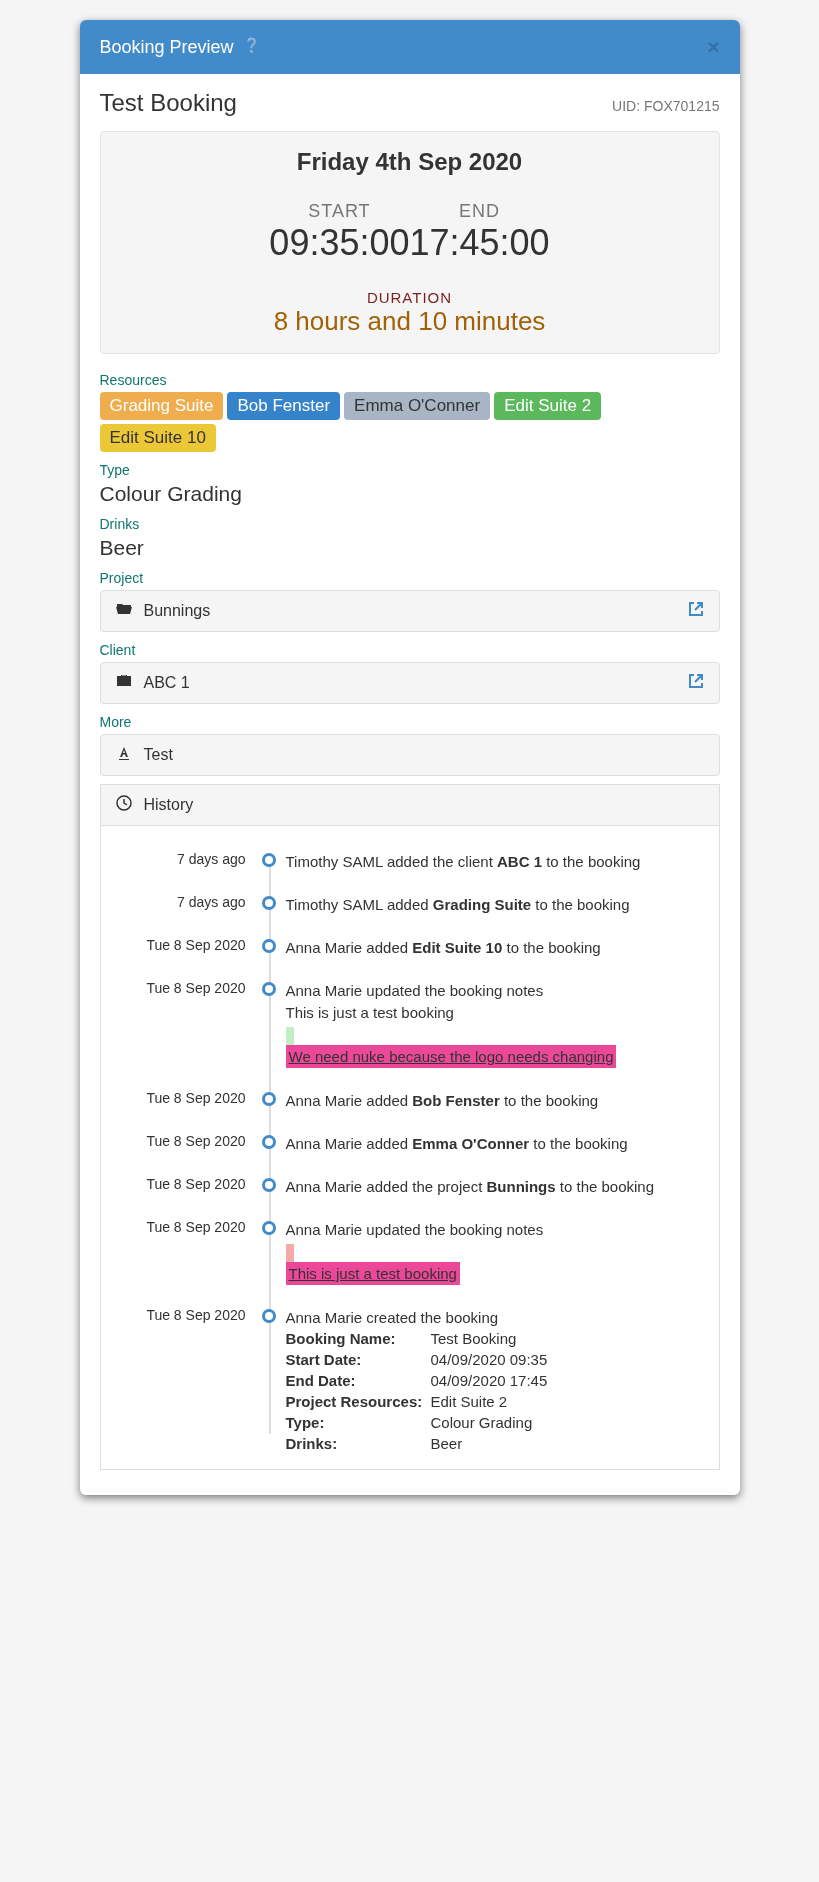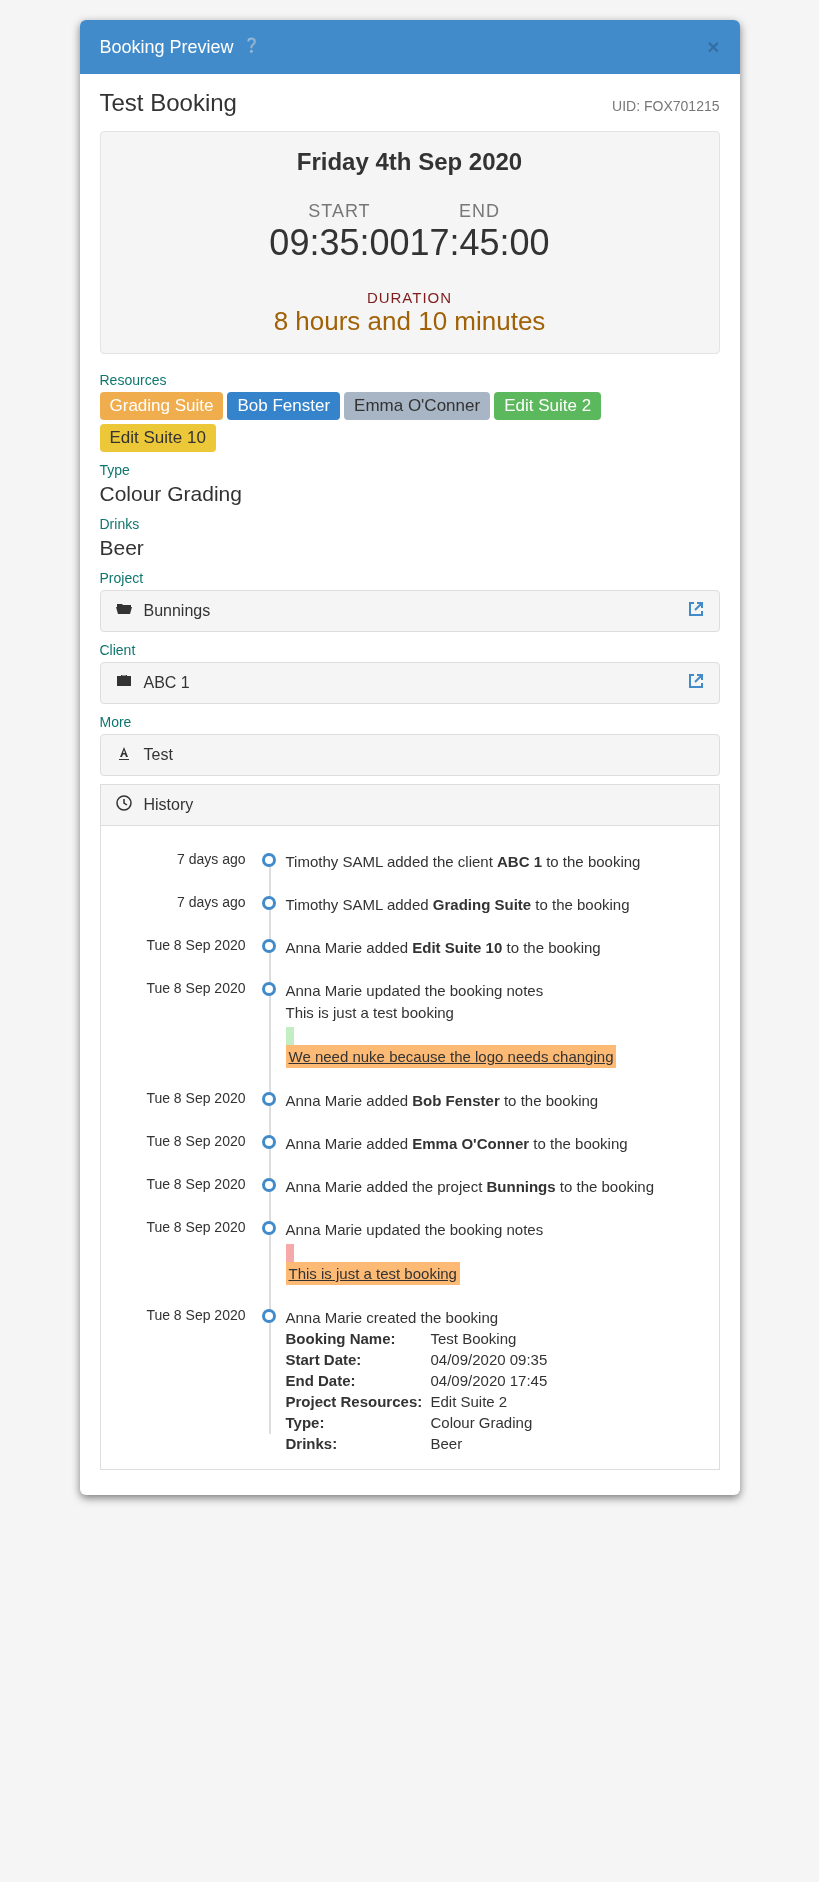--- a/index.html
+++ b/index.html
@@ -39,21 +39,21 @@
 .history-body{padding:25px 15px 15px;position:relative}
 .timeline{position:relative;padding-left:170px}
 .timeline:before{content:"";position:absolute;left:153px;top:8px;bottom:20px;width:2px;background:#ddd}
 .tl-item{position:relative;margin-bottom:22px}
 .tl-item:last-child{margin-bottom:0}
 .tl-time{position:absolute;left:-170px;width:130px;text-align:right;color:#333;font-size:14px;top:0}
 .tl-dot{position:absolute;left:-24px;top:2px;width:14px;height:14px;border:3px solid #428bca;background:#fff;border-radius:50%}
 .tl-content{font-size:15px;color:#333;line-height:1.4}
 .tl-content b{font-weight:700}
 .diff-block{margin-top:1px}
-.diff-add{background:#fdba74;display:inline-block;text-decoration:underline;padding:1px 3px}
+.diff-add{background:#ec4899;display:inline-block;text-decoration:underline;padding:1px 3px}
 .diff-del{background:#f5a9a9;display:inline-block;width:8px;height:18px;vertical-align:bottom}
 .diff-pre{display:inline-block;background:#c3edc3;width:8px;height:18px;vertical-align:bottom}
 .detail-table{}
 .detail-row{display:flex}
 .detail-row .k{font-weight:700;width:145px;font-size:15px}
 .detail-row .v{font-size:15px}
 </style>
 </head>
 <body>
 

